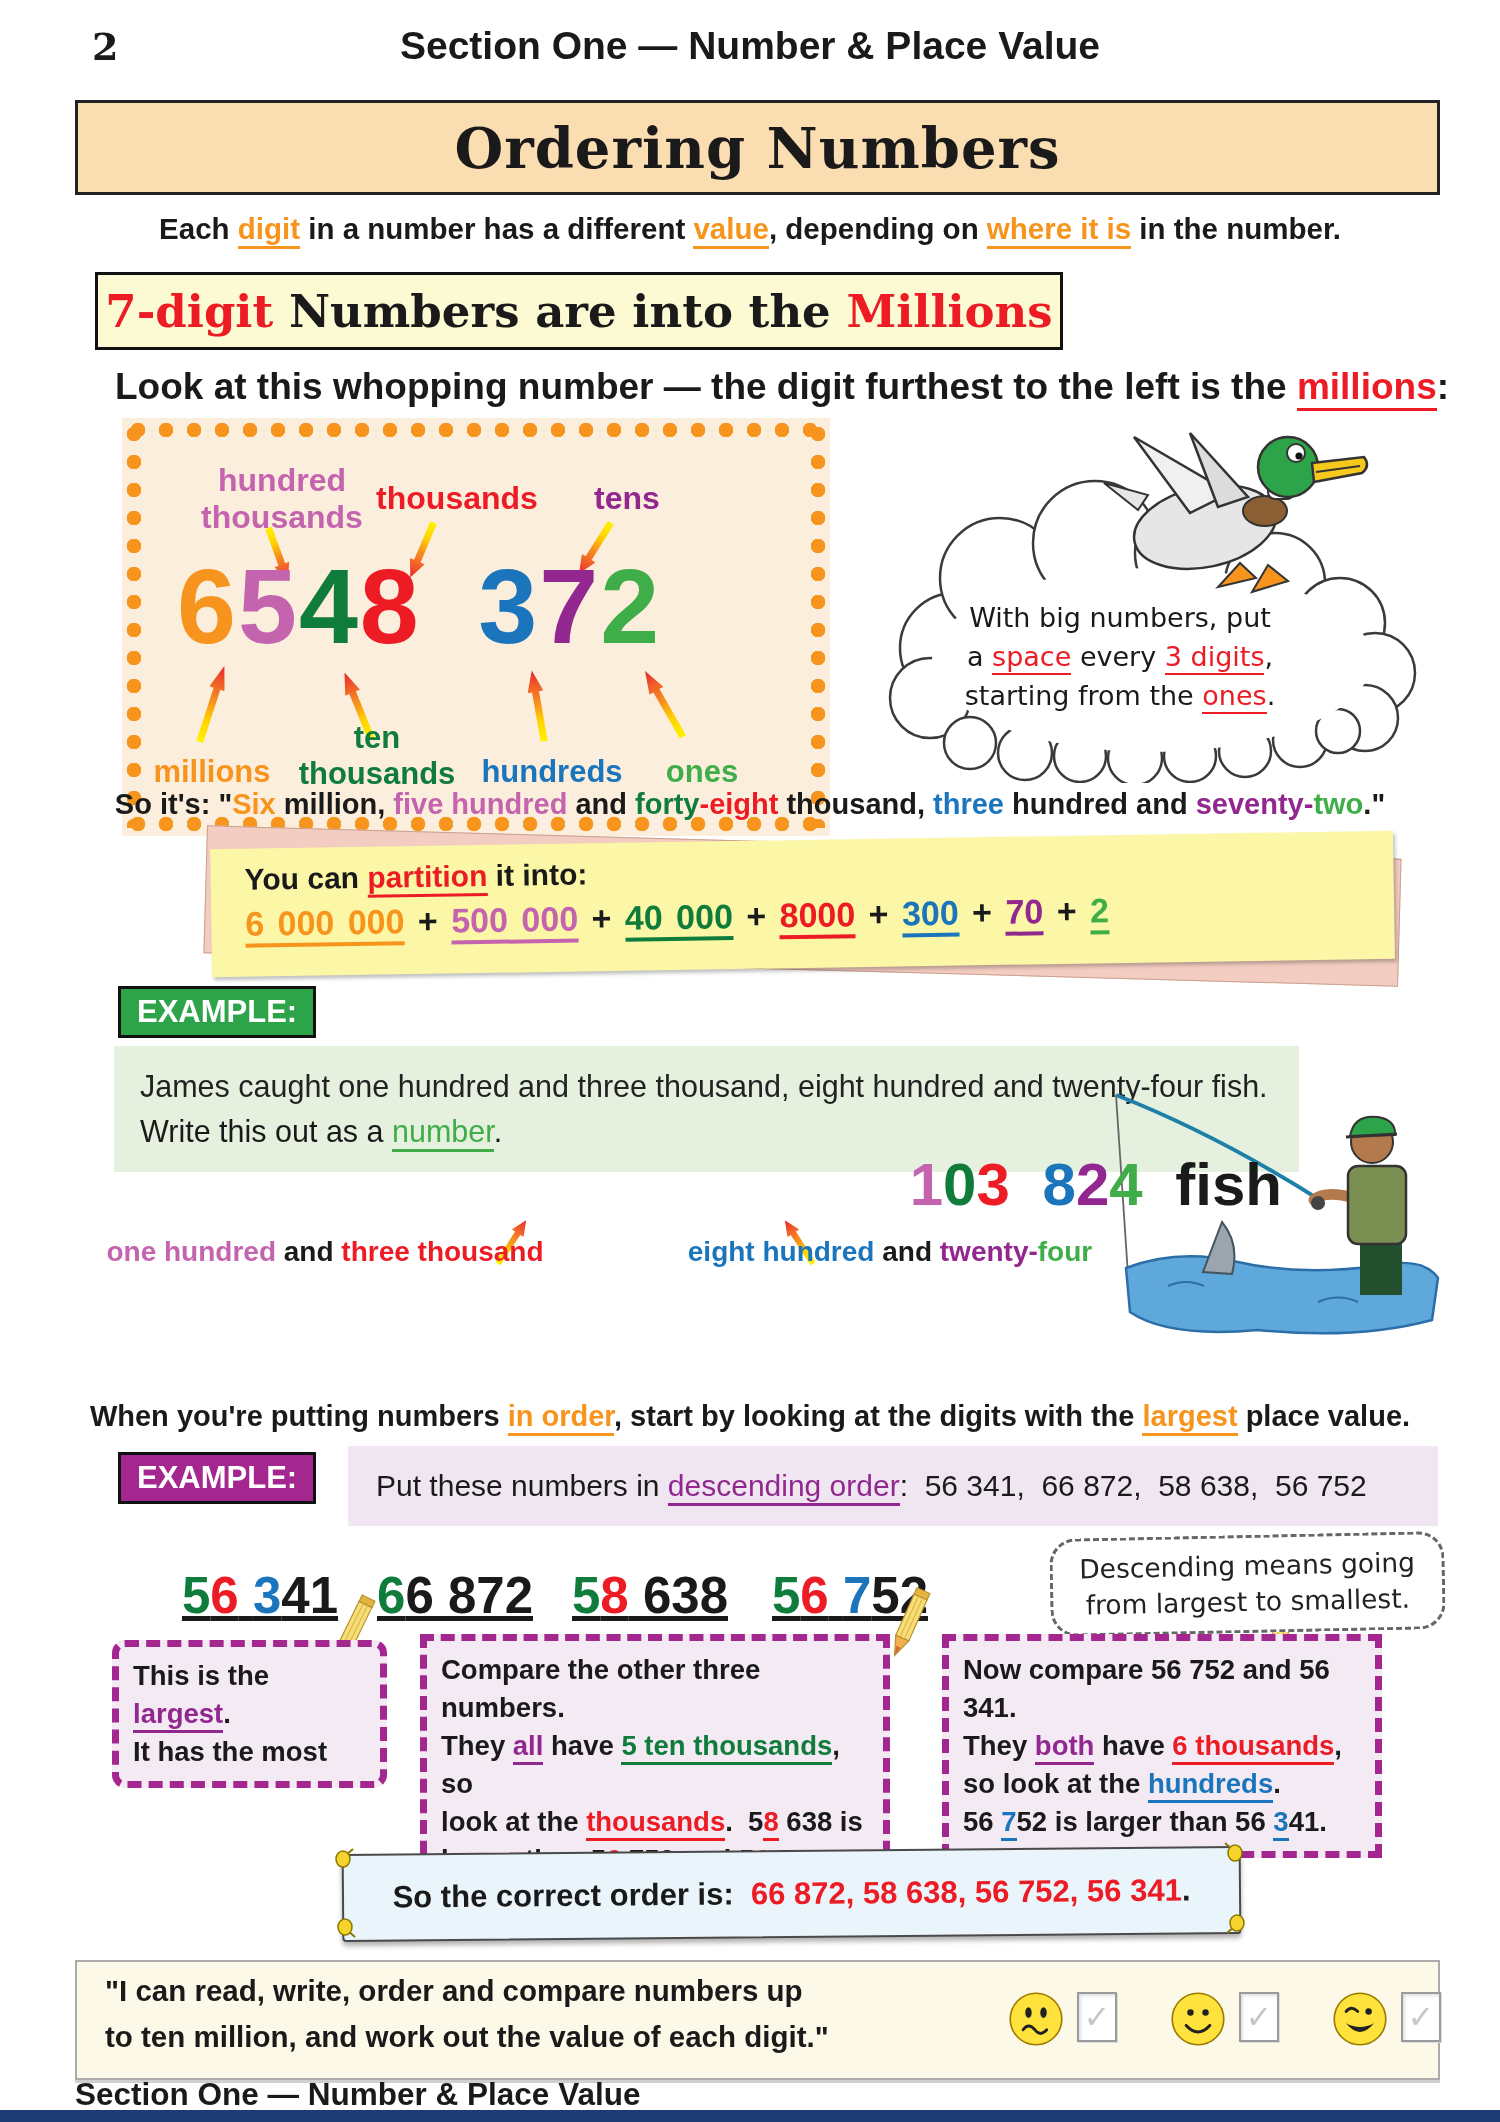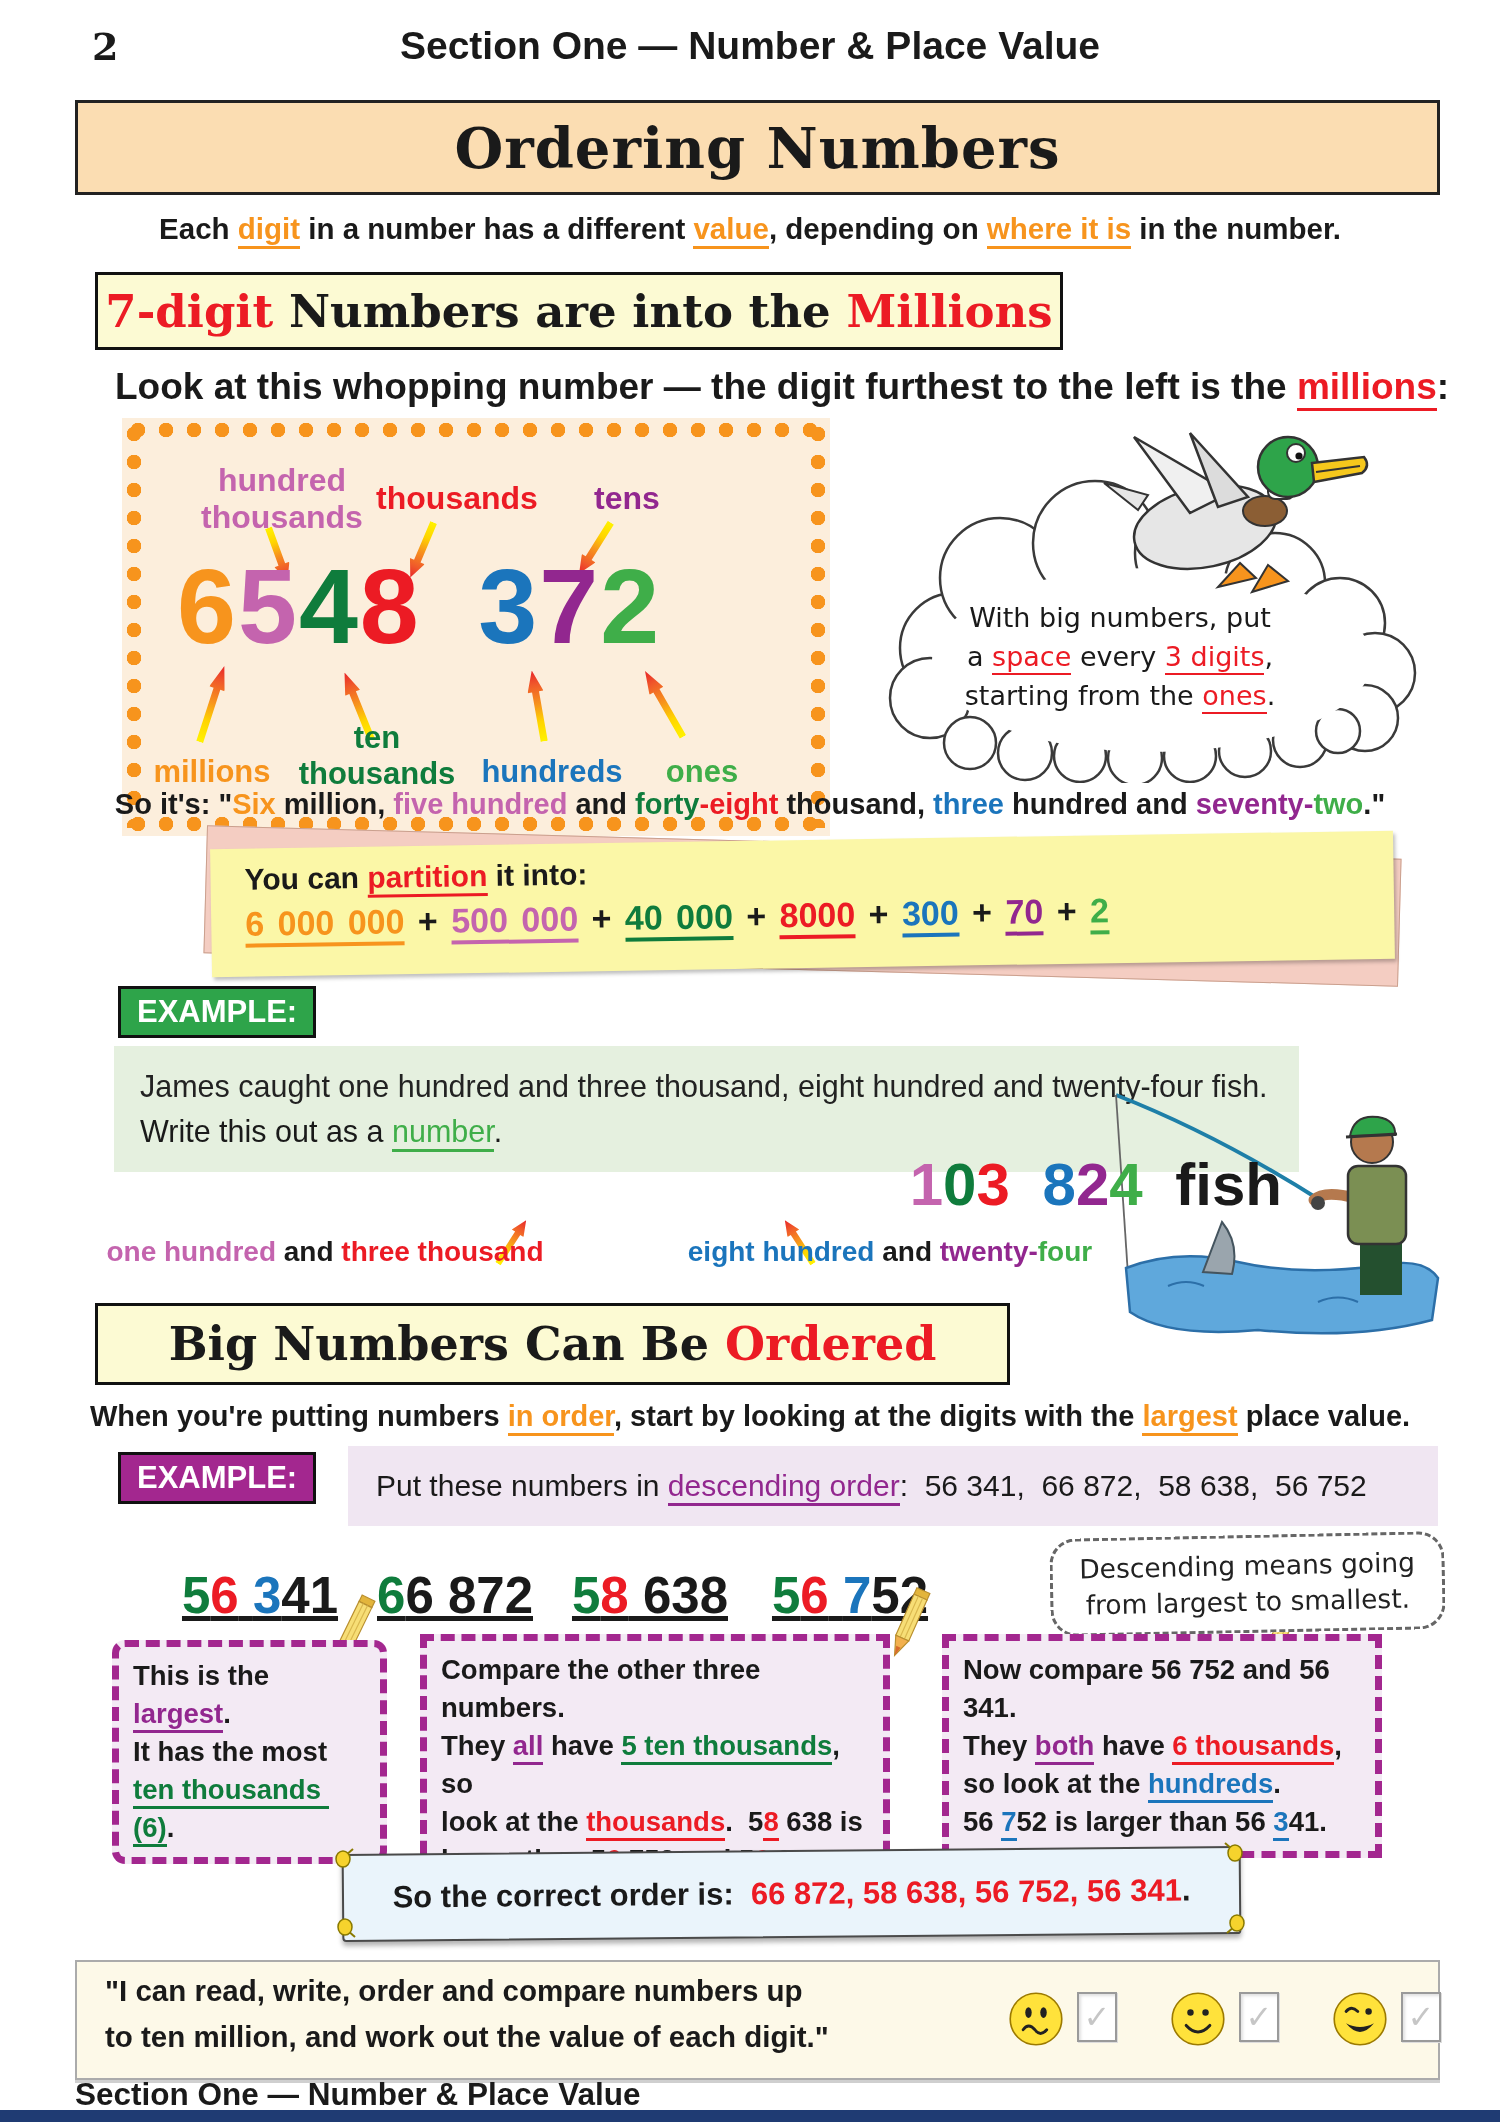--- a/index.html
+++ b/index.html
@@ -209,21 +209,20 @@
     <line x1="238" y1="97" x2="289" y2="94" stroke="#333" stroke-width="3"></line>
     <circle cx="210" cy="163" r="7" fill="#444"></circle>
   </svg>
 
   <div class="abs answer pre"><span class="c-oc">1</span><span class="c-gn">0</span><span class="c-rd">3</span><span class="c-bk"> </span><span class="c-bl">8</span><span class="c-pu">2</span><span class="c-gr">4</span><span class="c-bk"> fish</span></div>
   <div class="garrow abs" style="left:505px;top:1216px;height:52px;width:14px;transform:rotate(33deg);"></div>
   <div class="garrow abs" style="left:792px;top:1216px;height:52px;width:14px;transform:rotate(-33deg);"></div>
   <div class="anslbl hand" style="left:50px;width:550px;"><span class="c-oc">one hundred</span><span class="c-bk"> and </span><span class="c-rd">three thousand</span></div>
   <div class="anslbl hand" style="left:630px;width:520px;"><span class="c-bl">eight hundred</span><span class="c-bk"> and </span><span class="c-pu">twenty-</span><span class="c-gr">four</span></div>
 
-  <div class="abs h2box serif"><span class="c-bk">Big Numbers Can Be </span><span class="c-rd">Ordered</span></div>
   <div class="abs lead2 hand"><span class="c-bk">When you're putting numbers </span><span class="c-or u">in order</span><span class="c-bk">, start by looking at the digits with the </span><span class="c-or u">largest</span><span class="c-bk"> place value.</span></div>
 
   <div class="abs exbox2 pre"><span class="c-bk">Put these numbers in </span><span class="c-pu u">descending order</span><span class="c-bk">:  56 341,  66 872,  58 638,  56 752</span></div>
   <div class="badge badge-purple" style="left:118px;top:1452px;">EXAMPLE:</div>
 
   <div class="num4 pre" style="left:155px;"><span class="c-gn">5</span><span class="c-rd">6</span><span class="c-bk"> </span><span class="c-bl">3</span><span class="c-bk">41</span></div>
   <div class="num4 pre" style="left:350px;"><span class="c-gn">6</span><span class="c-bk">6 872</span></div>
   <div class="num4 pre" style="left:545px;"><span class="c-gn">5</span><span class="c-rd">8</span><span class="c-bk"> 638</span></div>
   <div class="num4 pre" style="left:745px;"><span class="c-gn">5</span><span class="c-rd">6</span><span class="c-bk"> </span><span class="c-bl">7</span><span class="c-bk">52</span></div>
 
@@ -253,21 +252,20 @@
   </svg>
 
   <div class="abs notebub">
     <div>Descending means going</div>
     <div>from largest to smallest.</div>
   </div>
 
   <div class="dashbox" style="left:112px;top:1640px;width:275px;border-radius:13px;">
     <div class="pre"><span class="c-bk">This is the </span><span class="c-pu u">largest</span><span class="c-bk">.</span></div>
     <div class="pre"><span class="c-bk">It has the most</span></div>
-    <div class="pre"><span class="c-gn u">ten thousands (6)</span><span class="c-bk">.</span></div>
   </div>
   <div class="dashbox" style="left:420px;top:1634px;width:470px;">
     <div class="pre"><span class="c-bk">Compare the other three numbers.</span></div>
     <div class="pre"><span class="c-bk">They </span><span class="c-pu u">all</span><span class="c-bk"> have </span><span class="c-gn u">5 ten thousands</span><span class="c-bk">, so</span></div>
     <div class="pre"><span class="c-bk">look at the </span><span class="c-rd u">thousands</span><span class="c-bk">.  5</span><span class="c-rd u">8</span><span class="c-bk"> 638 is</span></div>
     <div class="pre"><span class="c-bk">larger than 5</span><span class="c-rd u">6</span><span class="c-bk"> 752 and 5</span><span class="c-rd u">6</span><span class="c-bk"> 341.</span></div>
   </div>
   <div class="dashbox" style="left:942px;top:1634px;width:440px;">
     <div class="pre"><span class="c-bk">Now compare 56 752 and 56 341.</span></div>
     <div class="pre"><span class="c-bk">They </span><span class="c-pu u">both</span><span class="c-bk"> have </span><span class="c-rd u">6 thousands</span><span class="c-bk">,</span></div>

